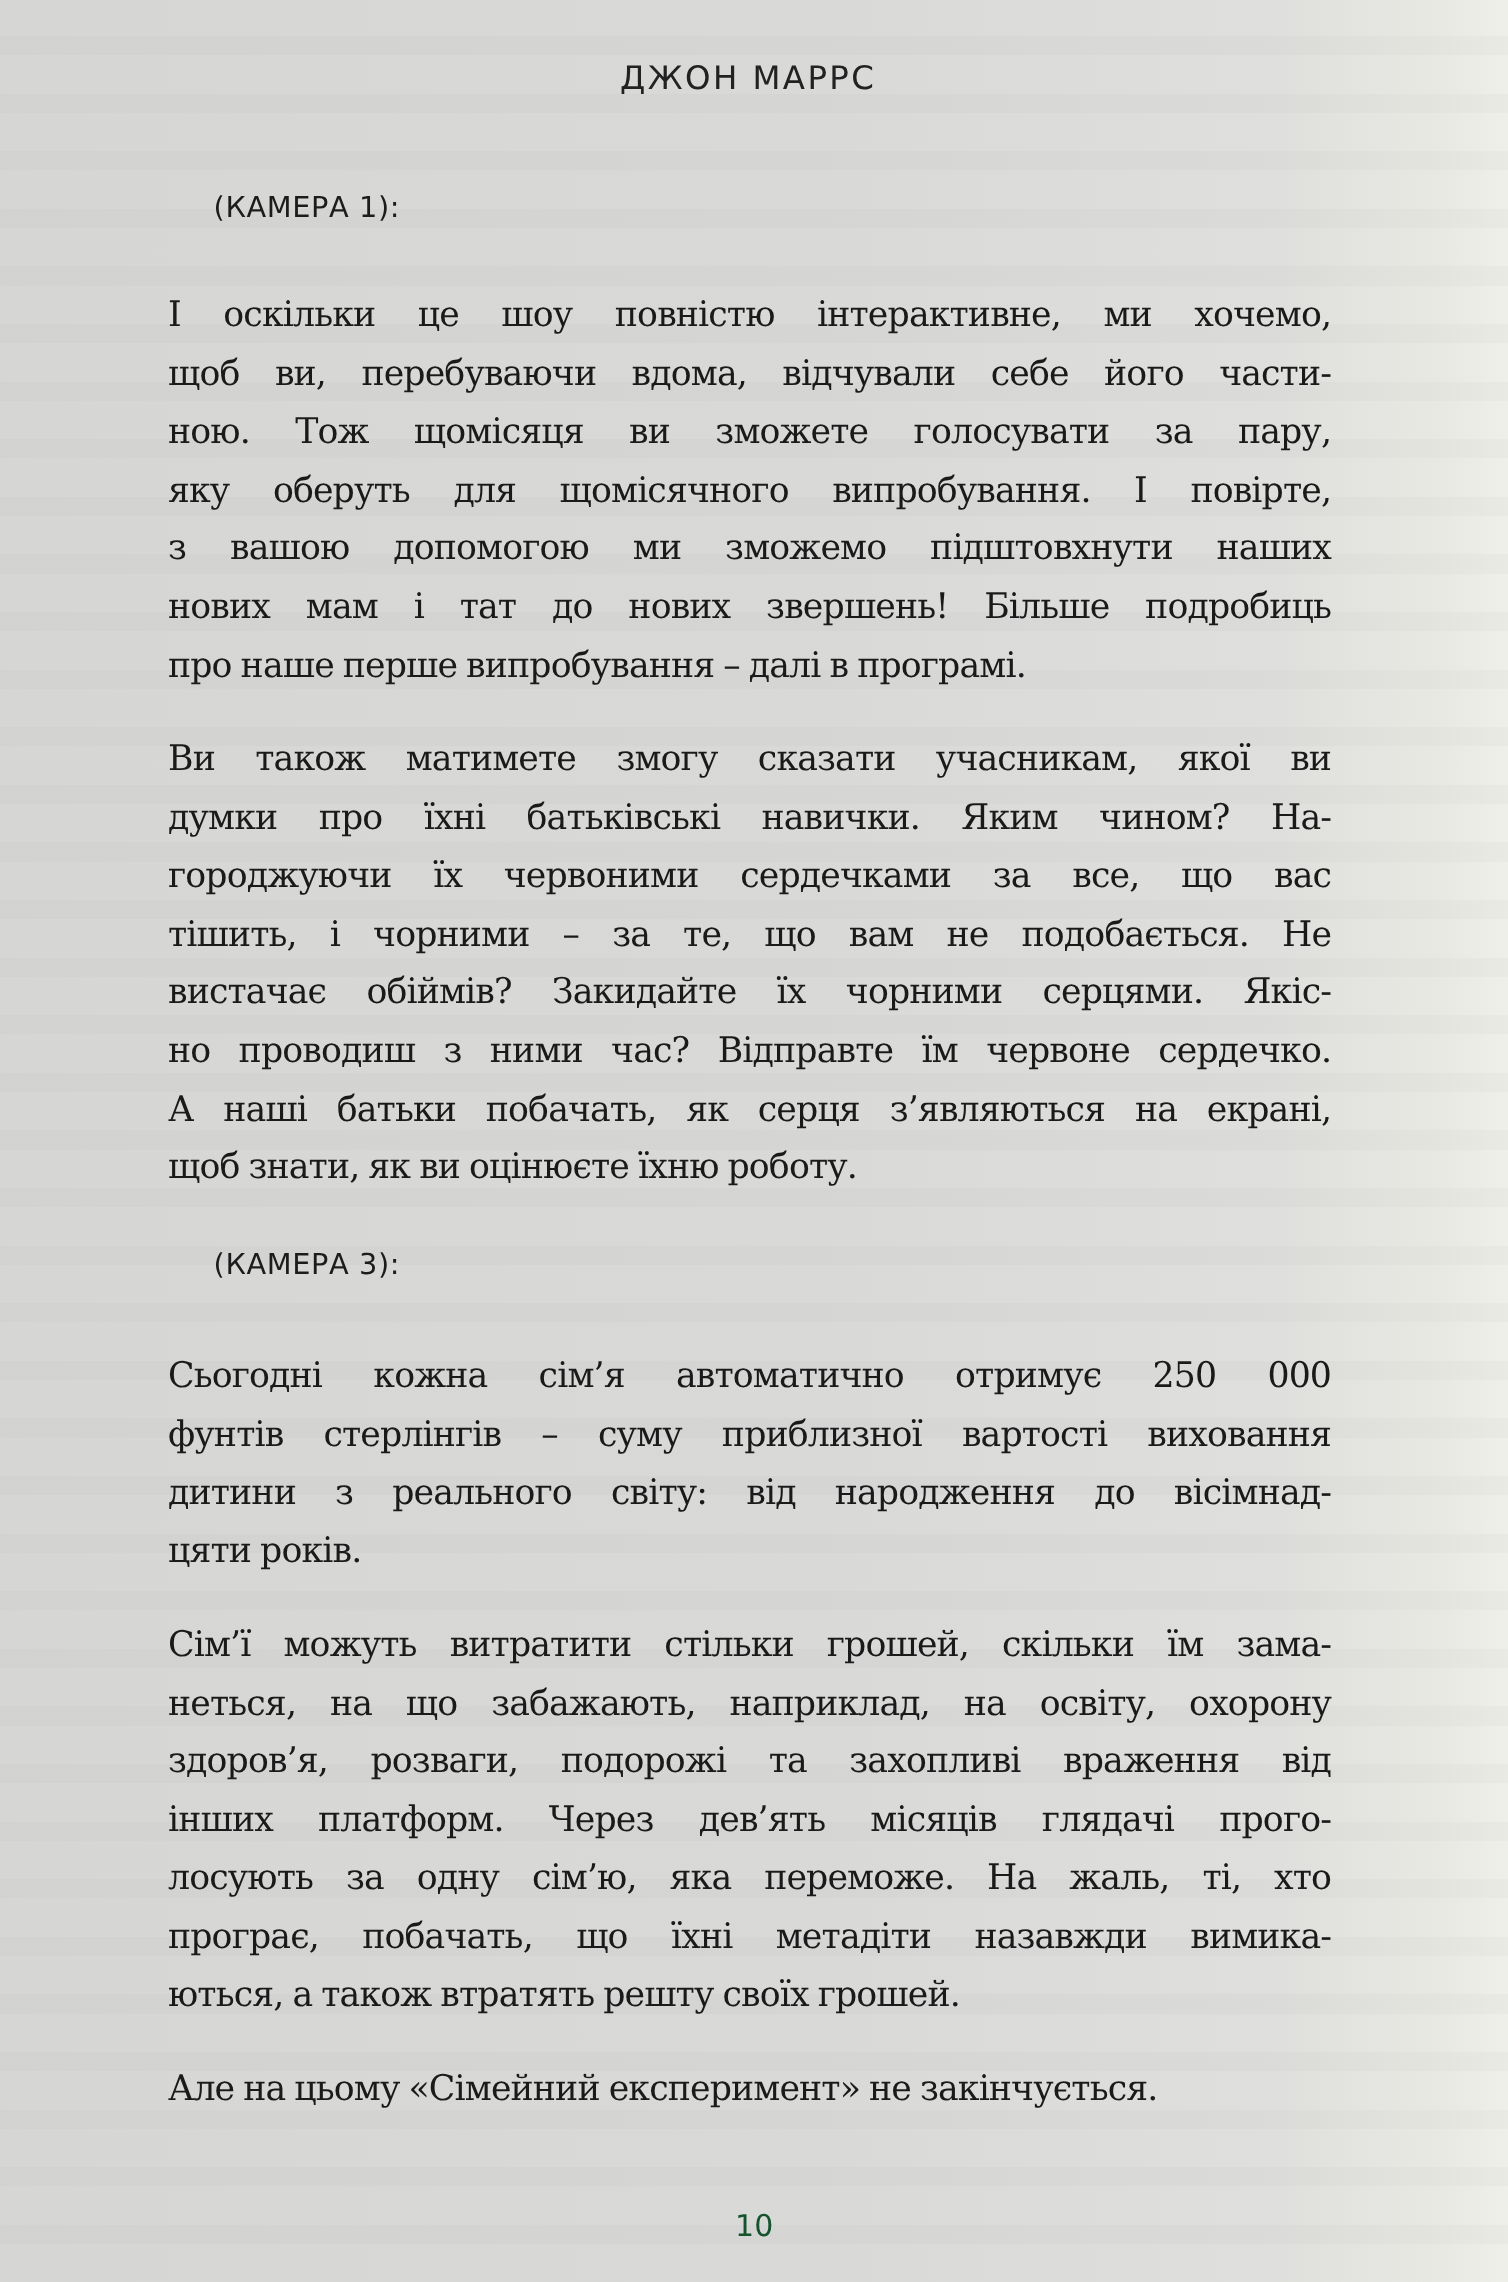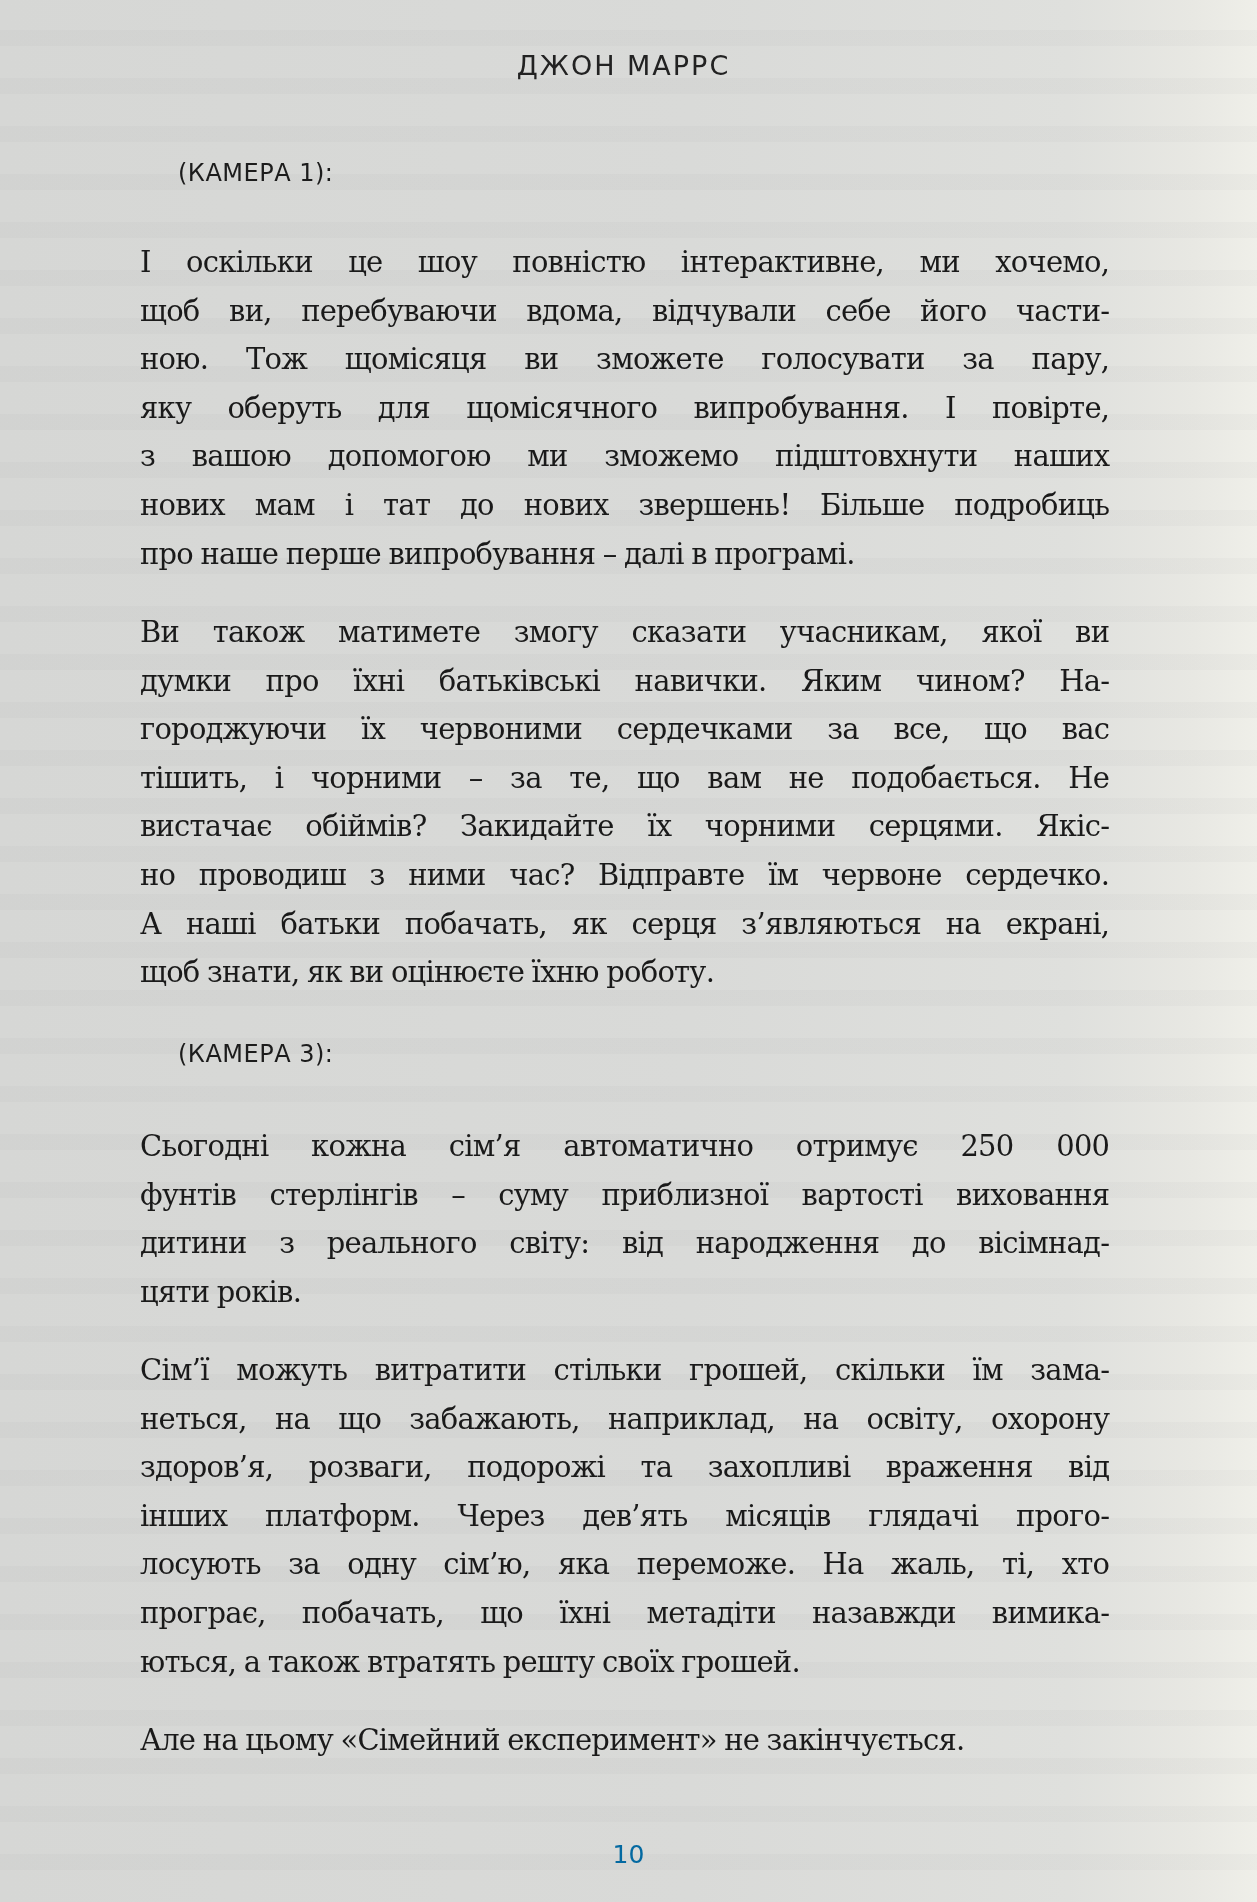--- a/index.html
+++ b/index.html
@@ -70,21 +70,21 @@
       color: #1c1c1c;
     }
     .page-number {
       position: absolute;
       top: 1840px;
       left: 0;
       width: 1257px;
       text-align: center;
       font-family: "DejaVu Sans", sans-serif;
       font-size: 25px;
-      color: #0369a1;
+      color: #14532d;
     }
   </style>
 </head>
 <body>
 
 <div class="ghost"></div>
 
 <div class="page">
 
   <div class="running-head"><span>ДЖОН МАРРС</span></div>

